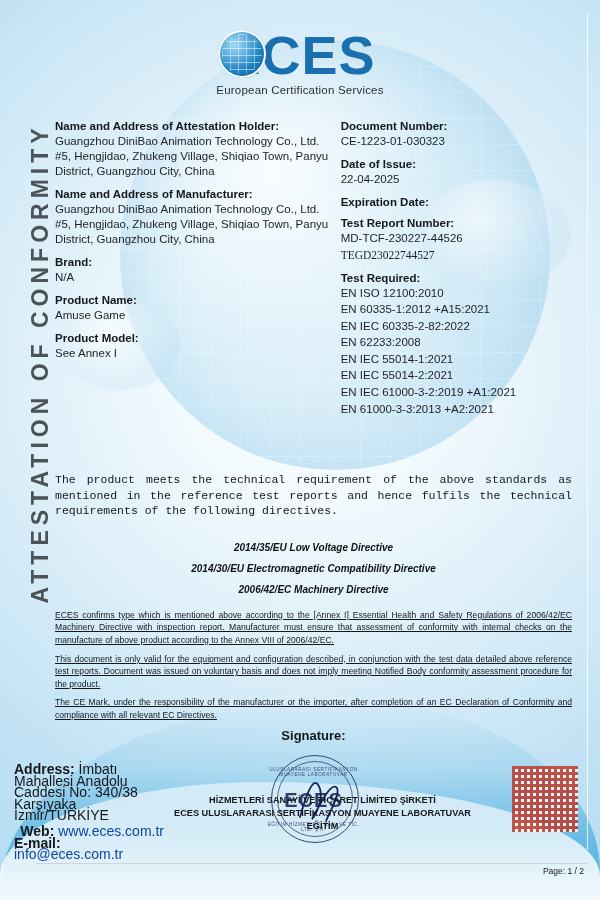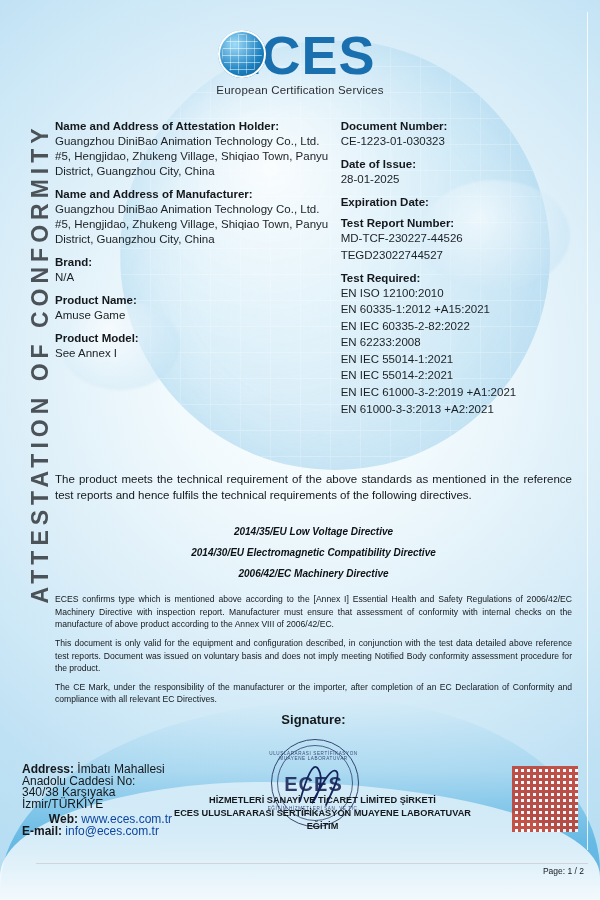--- a/index.html
+++ b/index.html
@@ -88,33 +88,33 @@
     margin-top:2px;font-size:11.5px;color:#2a2f33;letter-spacing:.2px;
   }
   
   .content{position:absolute;left:55px;right:28px;top:120px;}
   .cols{display:flex;gap:12px;}
   .col-l{width:278px;}
   .col-r{width:235px;}
   .lbl{font-weight:bold;font-size:11.5px;color:#14181c;margin-top:9px;}
   .lbl:first-child{margin-top:0;}
   .val{font-size:11.5px;color:#1b2024;line-height:15px;margin-top:2px;}
-  .val.tight{line-height:14.5px;}
+  .val.tight{line-height:14.5px;font-family:Liberation Serif, serif;}
   .list{font-size:11.5px;color:#1b2024;line-height:14.6px;margin-top:2px;}
   .para{
-    font-size:11.5px;color:#14181c;line-height:15.5px;text-align:justify;margin-top:10px;
+    font-size:11.5px;color:#14181c;line-height:15.5px;text-align:justify;margin-top:10px;font-family:Liberation Mono, monospace;
   }
   .directives{margin-top:18px;text-align:center;}
   .directive{
     font-size:10px;font-weight:bold;font-style:italic;color:#0d1216;line-height:21px;
   }
   .small{
     font-size:8.6px;color:#14181c;line-height:12.6px;text-align:justify;margin-top:9px;
   }
-  .small p{margin:0 0 6px 0;}
+  .small p{margin:0 0 6px 0;text-decoration:underline;}
   .sig-wrap{margin-top:4px;text-align:center;position:relative;height:96px;}
   .sig-label{font-size:13px;font-weight:bold;color:#14181c;text-align:center;}
   .stamp{
     position:absolute;left:50%;top:8px;transform:translateX(-50%);
     width:92px;height:86px;
   }
   .stamp .ring{
     position:absolute;left:3px;top:0;width:86px;height:86px;border-radius:50%;
     border:1.4px solid #1d2a5a;opacity:.85;
   }
@@ -135,21 +135,21 @@
     color:#1d2a5a;letter-spacing:.6px;opacity:.85;
   }
   .scribble{
     position:absolute;left:28px;top:16px;width:52px;height:56px;
   }
   
   .footer{
     position:absolute;left:0;right:0;bottom:42px;height:100px;
   }
   .addr{
-    position:absolute;left:22px;top:6px;width:150px;font-size:12px;line-height:11.6px;color:#14181c;
+    position:absolute;left:14px;top:6px;width:150px;font-size:14px;line-height:11.6px;color:#14181c;
   }
   .addr b{font-weight:bold;}
   .addr .lnk{color:#0d47a1;}
   .footcenter{
     position:absolute;left:165px;right:120px;top:36px;text-align:center;
     font-size:9.2px;font-weight:bold;line-height:13px;color:#14181c;
   }
   .qr{
     position:absolute;right:22px;top:8px;width:66px;height:66px;
     background:
@@ -208,21 +208,21 @@
 
         <div class="lbl">Product Model:</div>
         <div class="val">See Annex I</div>
       </div>
 
       <div class="col-r">
         <div class="lbl">Document Number:</div>
         <div class="val">CE-1223-01-030323</div>
 
         <div class="lbl">Date of Issue:</div>
-        <div class="val">28-01-2025</div>
+        <div class="val">22-04-2025</div>
 
         <div class="lbl">Expiration Date:</div>
 
         <div class="lbl">Test Report Number:</div>
         <div class="val">MD-TCF-230227-44526</div>
         <div class="val tight">TEGD23022744527</div>
 
         <div class="lbl">Test Required:</div>
         <div class="list">EN ISO 12100:2010</div>
         <div class="list">EN 60335-1:2012 +A15:2021</div>

